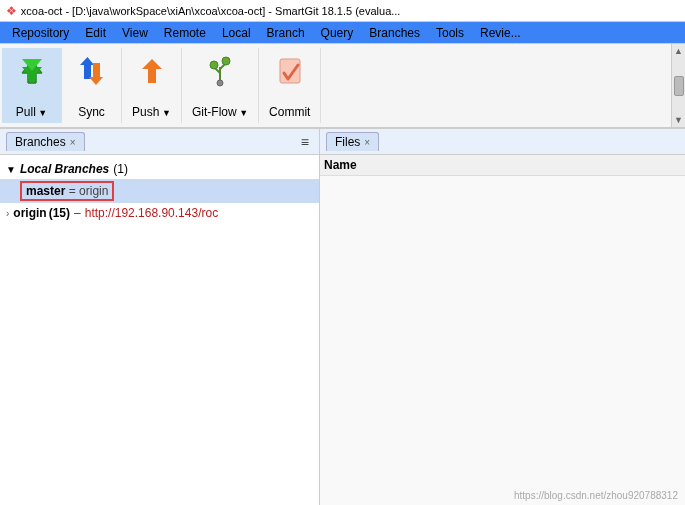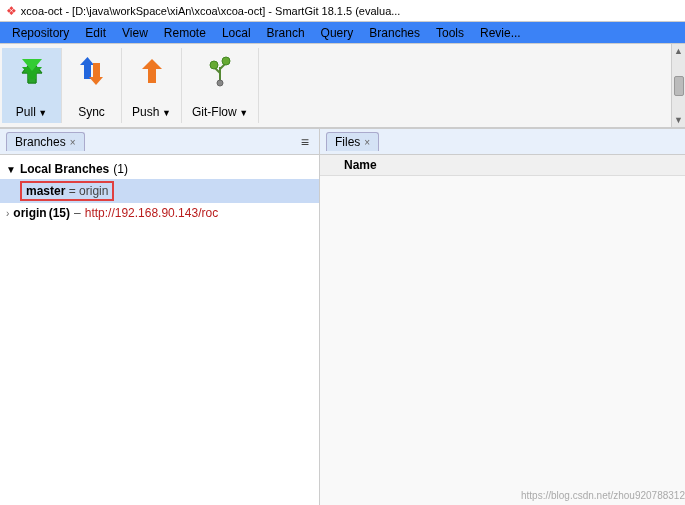--- a/index.html
+++ b/index.html
@@ -208,32 +208,32 @@
       border-bottom: 1px solid #ccc;
       height: 26px;
       padding: 0 6px;
       text-align: center;
     }
     #files-table {
       flex: 1;
       overflow: auto;
     }
     .files-header {
-      padding: 3px 24px;
+      padding: 3px 4px;
       background: #f0f0f0;
       border-bottom: 1px solid #ddd;
       font-weight: bold;
       font-size: 12px;
     }
 
     
     #watermark {
       position: absolute;
       bottom: 4px;
-      right: 0;
+      right: 7px;
       font-size: 10px;
       color: #aaa;
     }
 
     
     #right-panel::-webkit-scrollbar { width: 8px; }
     #right-panel::-webkit-scrollbar-track { background: #f1f1f1; }
     #right-panel::-webkit-scrollbar-thumb { background: #ccc; }
   </style>
 </head>
@@ -300,20 +300,28 @@
       <line x1="18" y1="20" x2="12" y2="14" stroke="#558833" stroke-width="2"></line>
       <line x1="18" y1="16" x2="24" y2="10" stroke="#558833" stroke-width="2"></line>
       <circle cx="12" cy="12" r="4" fill="#66aa33" stroke="#448822" stroke-width="1"></circle>
       <circle cx="24" cy="8" r="4" fill="#66aa33" stroke="#448822" stroke-width="1"></circle>
       <circle cx="18" cy="30" r="3" fill="#888" stroke="#666" stroke-width="1"></circle>
     </svg>
     <span class="btn-label with-arrow">Git-Flow</span>
   </button>
 
 
+  <button class="toolbar-btn">
+    <svg class="icon-svg" viewBox="0 0 36 36">
+
+      <rect x="8" y="6" width="20" height="24" rx="2" fill="#f9c8b8" stroke="#dd9988" stroke-width="1"></rect>
+      <polyline points="12,20 16,26 26,12" stroke="#dd6644" stroke-width="3" fill="none" stroke-linecap="round" stroke-linejoin="round"></polyline>
+    </svg>
+    <span class="btn-label">Commit</span>
+  </button>
 
   <div style="position:absolute;right:0;top:0;bottom:0;width:14px;background:#e8e8e8;border-left:1px solid #ccc;display:flex;flex-direction:column;align-items:center;justify-content:space-between;padding:2px 0;">
     <span style="font-size:9px;color:#666;cursor:pointer;">▲</span>
     <div style="width:10px;height:20px;background:#bbb;border:1px solid #999;border-radius:2px;"></div>
     <span style="font-size:9px;color:#666;cursor:pointer;">▼</span>
   </div>
 </div>
 
 <div id="main" style="position:relative;">
 
@@ -323,21 +331,21 @@
         <span>Branches</span>
         <span class="tab-close">×</span>
       </div>
       <span class="panel-menu-icon">≡</span>
     </div>
 
     <div id="branch-list">
 
       <div class="branch-section-header">
         <span class="arrow">▼</span>
-        <span style="font-weight:bold;">Local Branches</span>
+        <span style="font-weight:bold;font-style:italic;">Local Branches</span>
         <span style="margin-left:4px;font-weight:normal;">(1)</span>
       </div>
 
       <div class="branch-item selected">
         <div class="branch-item-inner">
           <span class="branch-name">master</span>
           <span class="branch-tracking"> = origin</span>
         </div>
       </div>
 

